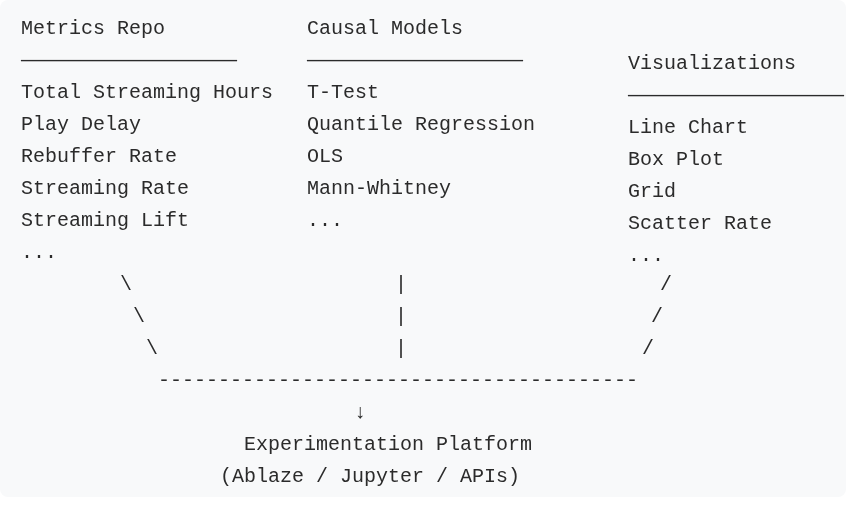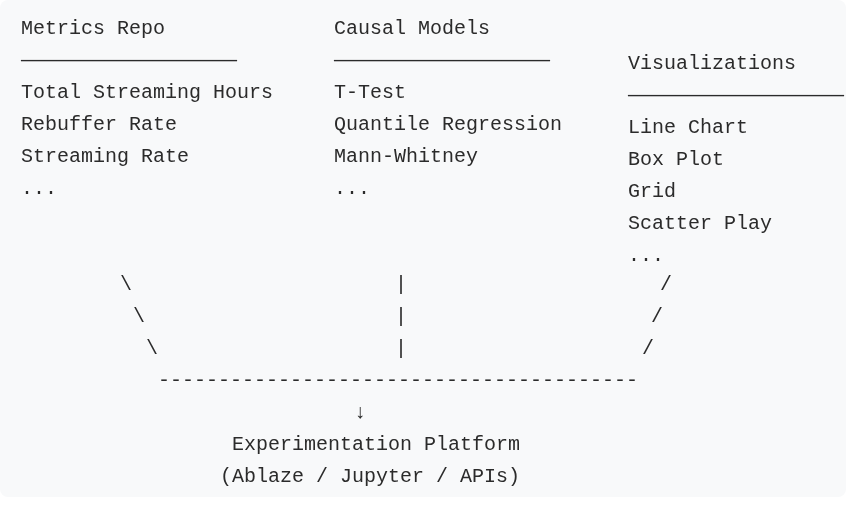--- a/index.html
+++ b/index.html
@@ -37,69 +37,72 @@
   }
   .glyph {
     position: absolute;
     height: 32px;
     line-height: 32px;
     white-space: pre;
     font-size: 20px;
     color: #2b2b2b;
   }
   .col-1 { left: 21px; }
-  .col-2 { left: 334px; }
+  .col-2 { left: 307px; }
   .col-3 { left: 628px; margin-top: 35px; }
 </style>
 </head>
 <body>
 
 <div class="stage">
   <div class="panel">
 
     <div class="col col-1">
       <div class="line">Metrics Repo</div>
       <div class="line">——————————————————</div>
       <div class="line">Total Streaming Hours</div>
+      <div class="line">Play Delay</div>
       <div class="line">Rebuffer Rate</div>
       <div class="line">Streaming Rate</div>
+      <div class="line">Streaming Lift</div>
       <div class="line">...</div>
     </div>
 
     <div class="col col-2">
       <div class="line">Causal Models</div>
       <div class="line">——————————————————</div>
       <div class="line">T-Test</div>
       <div class="line">Quantile Regression</div>
+      <div class="line">OLS</div>
       <div class="line">Mann-Whitney</div>
       <div class="line">...</div>
     </div>
 
     <div class="col col-3">
       <div class="line">Visualizations</div>
       <div class="line">——————————————————</div>
       <div class="line">Line Chart</div>
       <div class="line">Box Plot</div>
       <div class="line">Grid</div>
-      <div class="line">Scatter Play</div>
+      <div class="line">Scatter Rate</div>
       <div class="line">...</div>
     </div>
 
     <span class="glyph" style="left:120px; top:269px;">\</span>
     <span class="glyph" style="left:133px; top:301px;">\</span>
     <span class="glyph" style="left:146px; top:333px;">\</span>
 
     <span class="glyph" style="left:395px; top:269px;">|</span>
     <span class="glyph" style="left:395px; top:301px;">|</span>
     <span class="glyph" style="left:395px; top:333px;">|</span>
 
     <span class="glyph" style="left:660px; top:269px;">/</span>
     <span class="glyph" style="left:651px; top:301px;">/</span>
     <span class="glyph" style="left:642px; top:333px;">/</span>
 
     <span class="glyph" style="left:158px; top:365px;">----------------------------------------</span>
     <span class="glyph" style="left:354px; top:397px;">↓</span>
 
-    <span class="glyph" style="left:232px; top:429px;">Experimentation Platform</span>
+    <span class="glyph" style="left:244px; top:429px;">Experimentation Platform</span>
     <span class="glyph" style="left:220px; top:461px;">(Ablaze / Jupyter / APIs)</span>
 
   </div>
 </div>
 
 </body></html>

